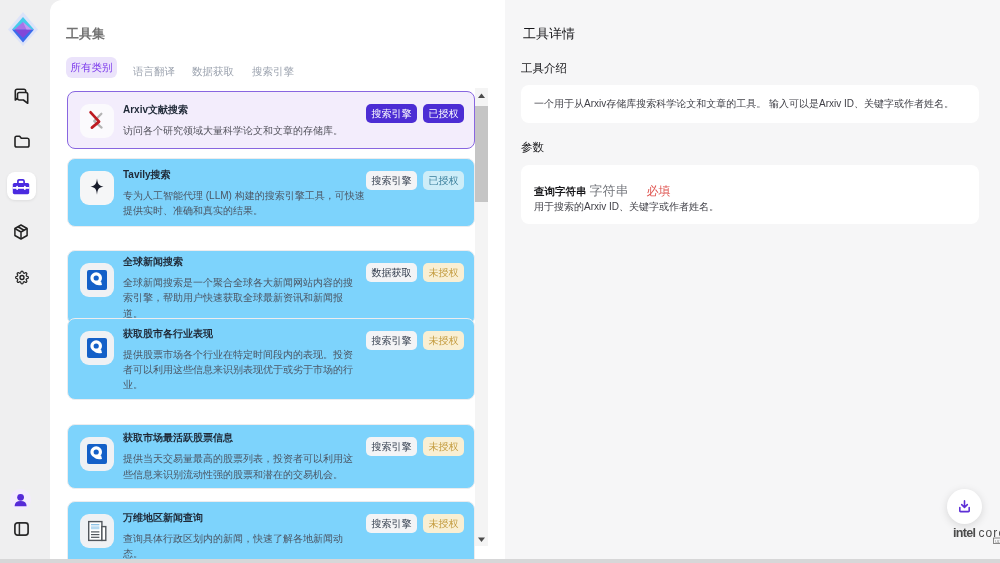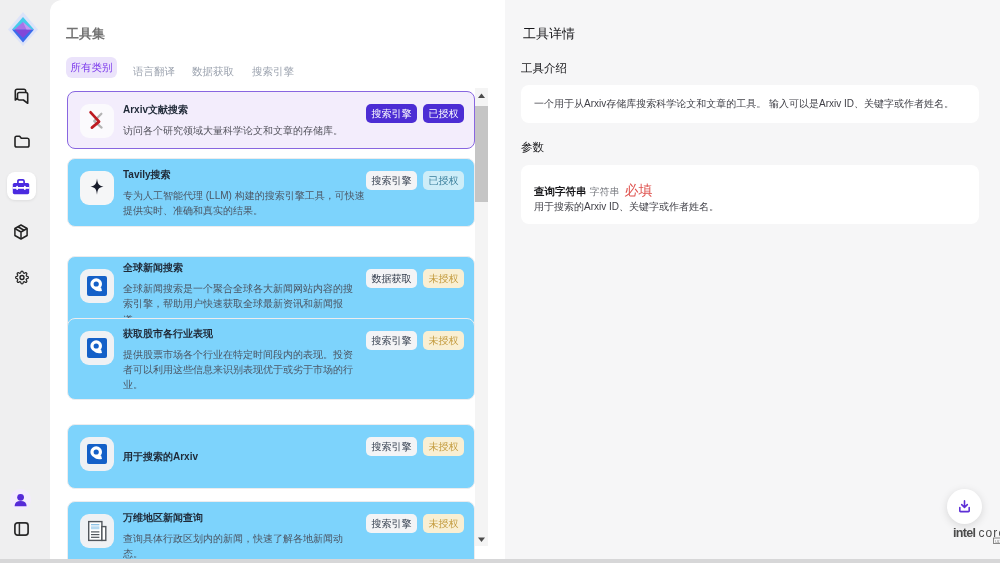--- a/index.html
+++ b/index.html
@@ -142,21 +142,21 @@
   <div class="ctext">
       <div class="ctitle">Tavily搜索</div>
   <div class="cdesc">专为人工智能代理 (LLM) 构建的搜索引擎工具，可快速<br>提供实时、准确和真实的结果。</div>
     </div>
   <div class="badges">
       <span class="bdg gray">搜索引擎</span>
       <span class="bdg cyan">已授权</span>
     </div>
 </div>
 
-<div class="card" style="top:256px;height:75px">
+<div class="card" style="top:250px;height:75px">
   <div class="cicon">
     <svg viewBox="0 0 34 34" style="width:34px;height:34px">
       <rect x="7" y="7" width="20" height="20" rx="2" fill="#1460c8"></rect>
       <circle cx="16.2" cy="15" r="5.8" fill="#fff"></circle>
       <circle cx="16.2" cy="15" r="2.6" fill="#1460c8"></circle>
       <path d="M14 20.2 Q16.2 23 22 21.9 L21.1 18.4 Z" fill="#fff"></path>
     </svg>
   </div>
   <div class="ctext">
       <div class="ctitle">全球新闻搜索</div>
@@ -190,21 +190,22 @@
 <div class="card" style="top:423.5px;height:65px">
   <div class="cicon">
     <svg viewBox="0 0 34 34" style="width:34px;height:34px">
       <rect x="7" y="7" width="20" height="20" rx="2" fill="#1460c8"></rect>
       <circle cx="16.2" cy="15" r="5.8" fill="#fff"></circle>
       <circle cx="16.2" cy="15" r="2.6" fill="#1460c8"></circle>
       <path d="M14 20.2 Q16.2 23 22 21.9 L21.1 18.4 Z" fill="#fff"></path>
     </svg>
   </div>
   <div class="ctext">
-      <div class="ctitle">用于搜索的Arxiv</div>
+      <div class="ctitle">获取市场最活跃股票信息</div>
+  <div class="cdesc">提供当天交易量最高的股票列表，投资者可以利用这<br>些信息来识别流动性强的股票和潜在的交易机会。</div>
     </div>
   <div class="badges">
       <span class="bdg gray">搜索引擎</span>
       <span class="bdg amber">未授权</span>
     </div>
 </div>
 
 <div class="card" style="top:501px;height:68.5px">
   <div class="cicon">
     <svg viewBox="0 0 34 34" style="width:34px;height:34px">
@@ -236,21 +237,21 @@
     <polygon points="4.5,6 8,1.5 1,1.5" fill="#4c4c4c"></polygon>
   </svg>
 
 <div class="rp-h1">工具详情</div>
 <div class="rp-h2" style="top:61px">工具介绍</div>
 <div class="rbox" style="top:85px;height:38px">
   <div style="position:absolute;left:13px;top:12px;font-size:10px;color:#3f3f46">一个用于从Arxiv存储库搜索科学论文和文章的工具。 输入可以是Arxiv ID、关键字或作者姓名。</div>
 </div>
 <div class="rp-h2" style="top:140px">参数</div>
 <div class="rbox" style="top:165px;height:59px">
-  <div style="position:absolute;left:13px;top:16.5px;font-size:10.5px;color:#18181b;font-weight:bold">查询字符串<span style="font-weight:normal;font-size:10px;color:#73767c;margin-left:3px">字符串</span><span style="font-weight:normal;font-size:14px;color:#df5450;margin-left:5px">必填</span></div>
+  <div style="position:absolute;left:13px;top:16.5px;font-size:10.5px;color:#18181b;font-weight:bold">查询字符串<span style="font-weight:normal;font-size:13px;color:#73767c;margin-left:3px">字符串</span><span style="font-weight:normal;font-size:12px;color:#df5450;margin-left:18px">必填</span></div>
   <div style="position:absolute;left:13px;top:35px;font-size:10px;color:#3f3f46">用于搜索的Arxiv ID、关键字或作者姓名。</div>
 </div>
 
 <div id="dlbtn">
   <svg viewBox="0 0 24 24" style="width:15px;height:15px;margin:10px 10px" fill="none" stroke="#5d2fd6" stroke-width="2.5" stroke-linecap="round" stroke-linejoin="round">
     <path d="M12 3 v10 M7.5 9 L12 13.5 L16.5 9"></path>
     <path d="M4.5 13.5 v5.5 a1.2 1.2 0 0 0 1.2 1.2 h12.6 a1.2 1.2 0 0 0 1.2-1.2 v-5.5"></path>
   </svg>
 </div>
 

